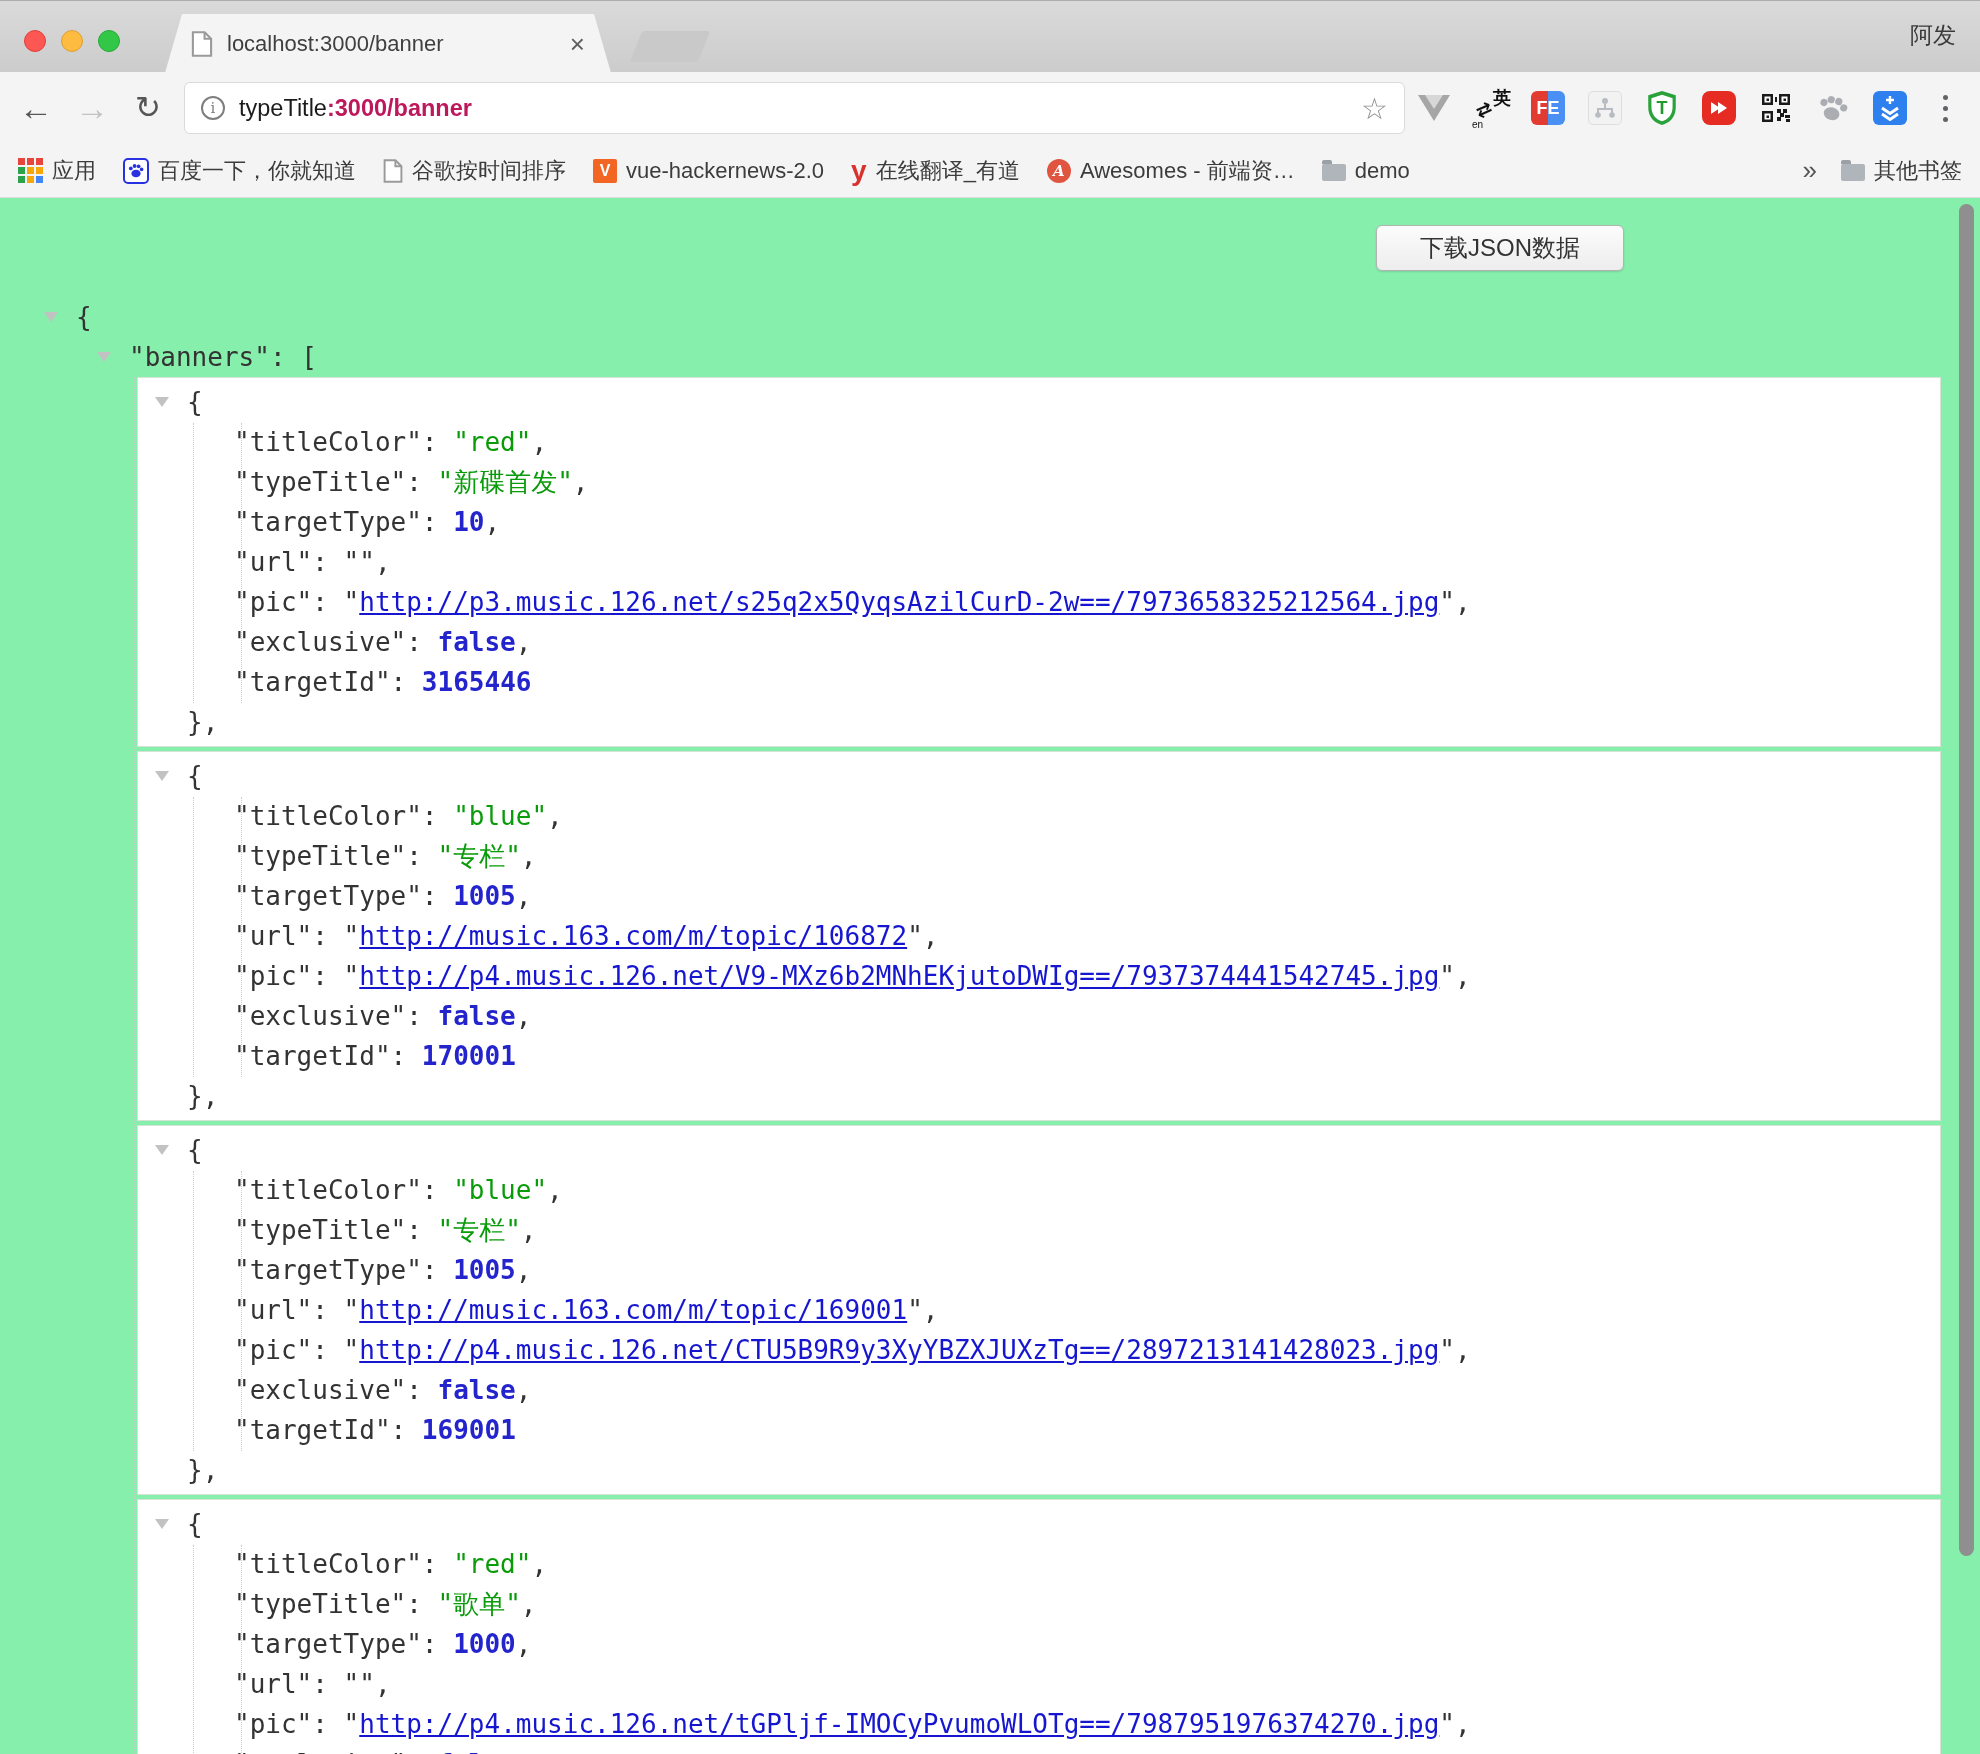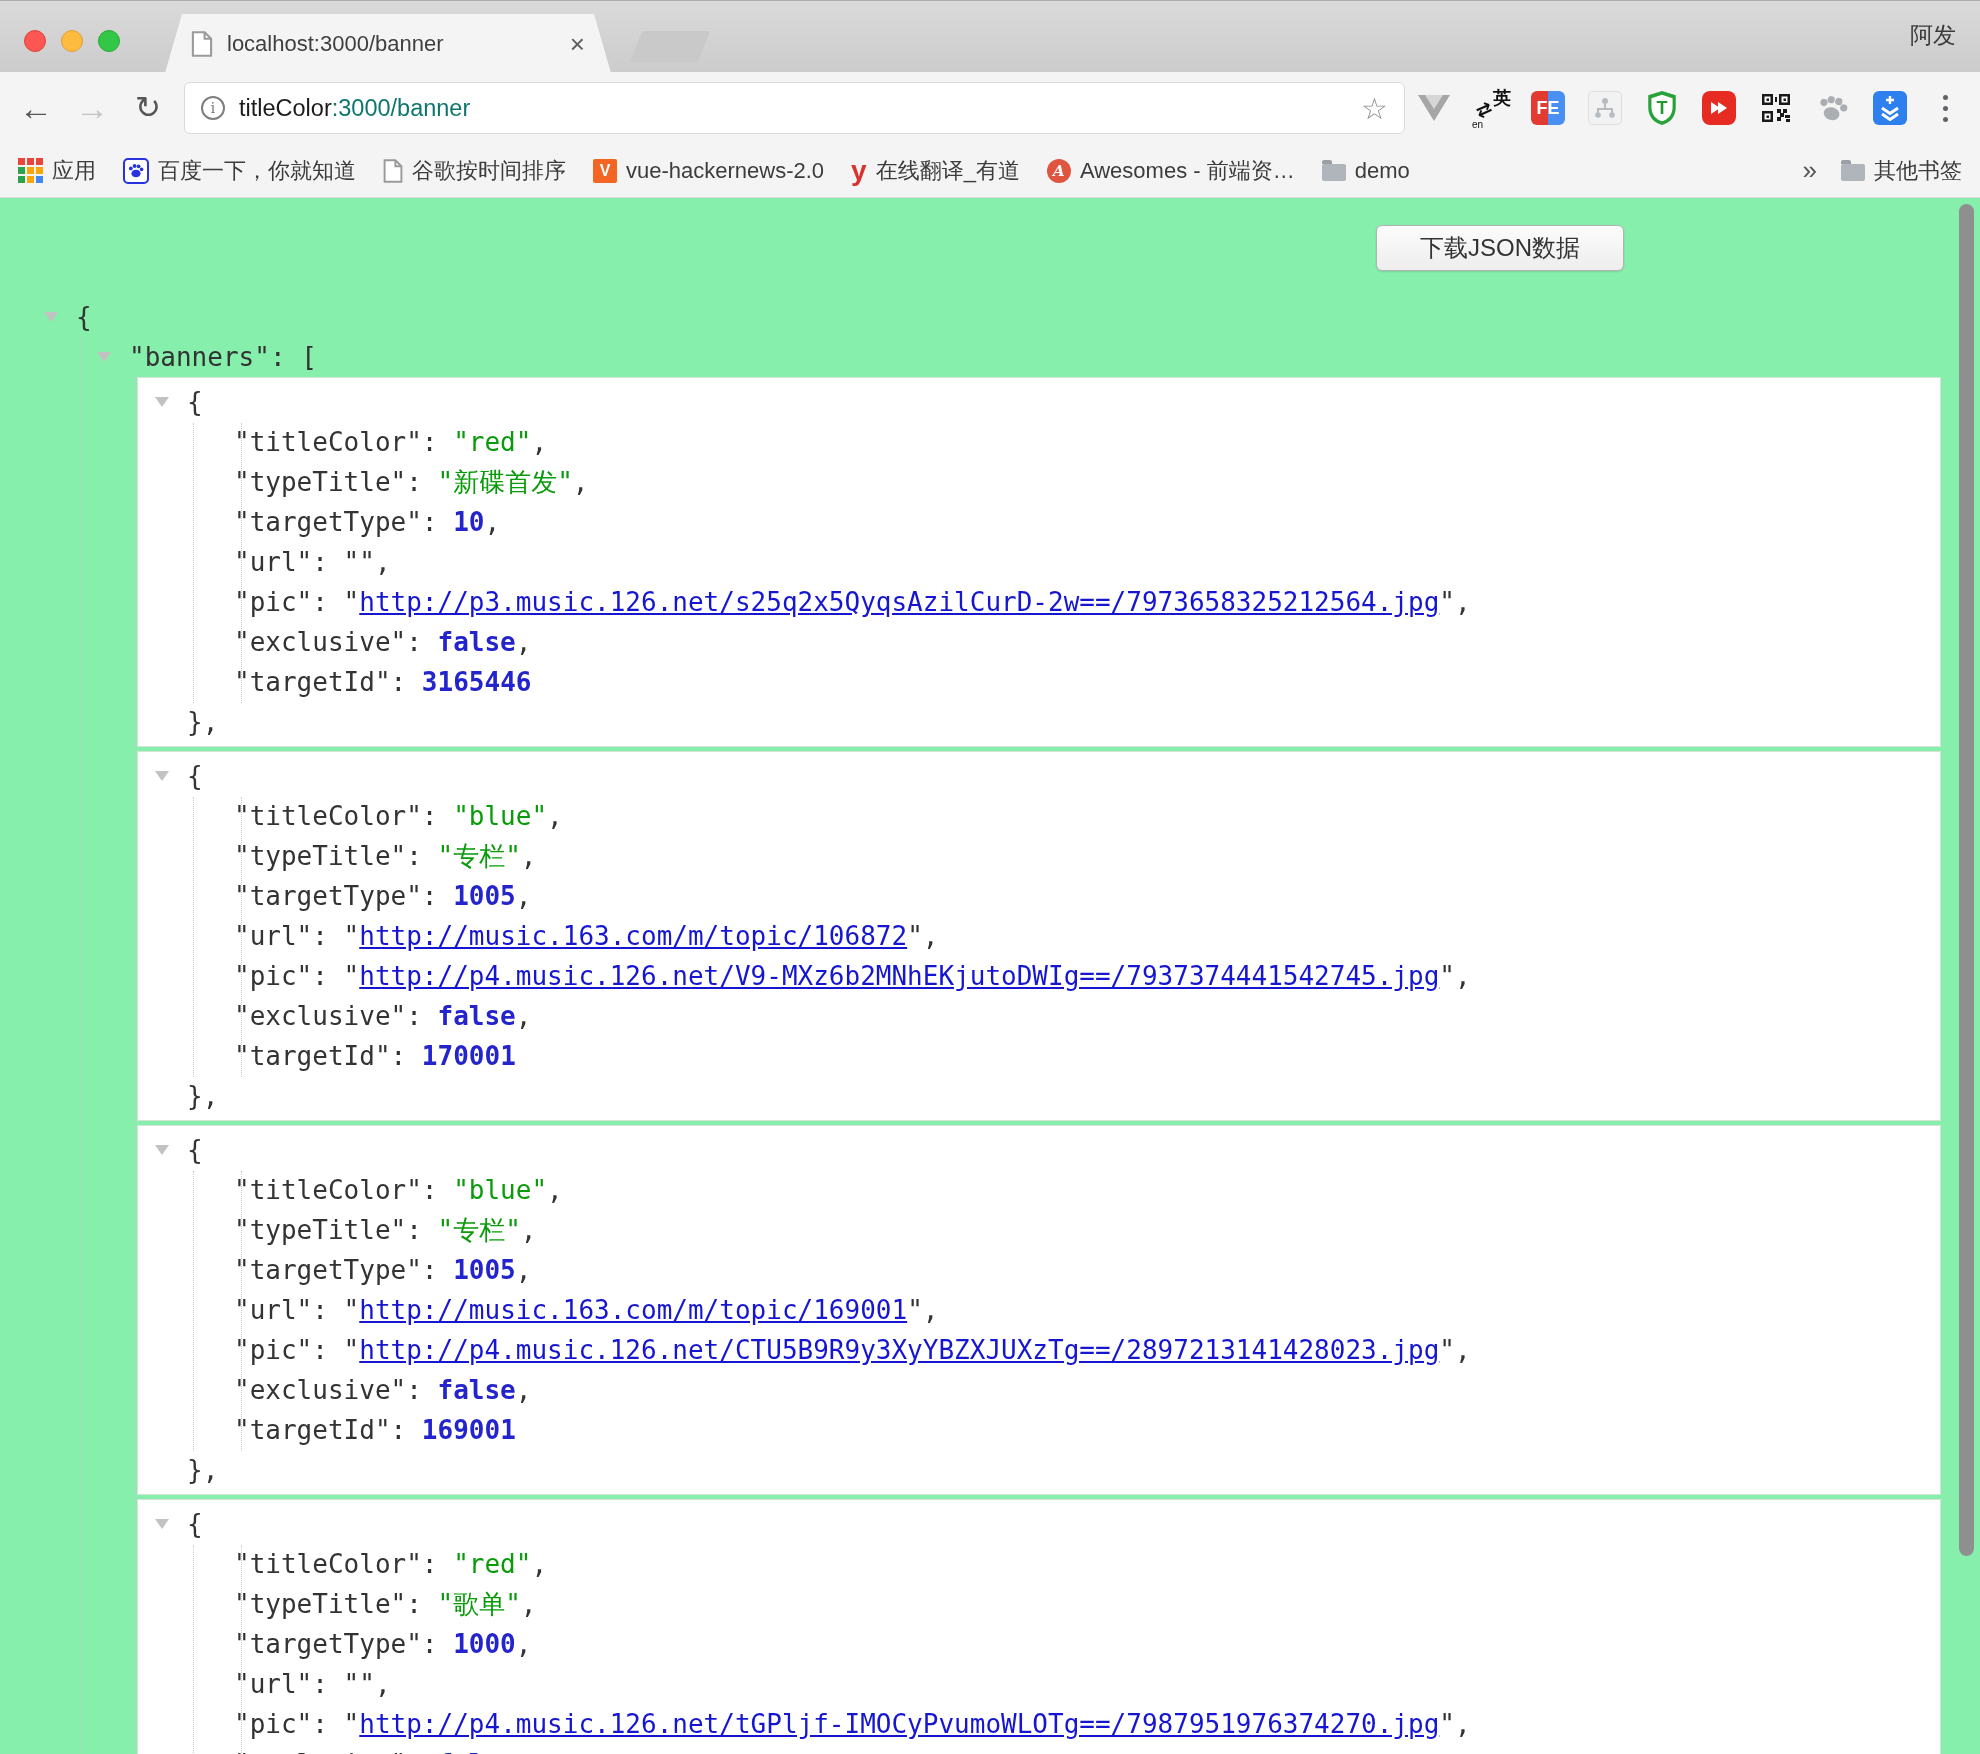--- a/index.html
+++ b/index.html
@@ -32,21 +32,21 @@
   .nav.forward { left:70px;  color:#c3c3c3; }
   .nav.reload  { left:126px; color:#565656; font-size:31px; }
   .addressbar { position:absolute; left:184px; top:10px; width:1221px; height:52px;
                 background:#fff; border:1px solid #dadada; border-radius:6px;
                 display:flex; align-items:center; padding:0 16px; }
   .info-i { width:24px; height:24px; border:2.5px solid #7e7e7e; border-radius:50%;
             color:#7e7e7e; font-size:15px; font-family:"DejaVu Serif",serif;
             display:flex; align-items:center; justify-content:center; flex:0 0 auto; }
   .url { margin-left:14px; font-size:23.5px; white-space:nowrap; }
   .url .host { color:#1b1b1b; }
-  .url .rest { color:#0f766e; }
+  .url .rest { color:#be185d;font-weight:bold; }
   .star { margin-left:auto; font-size:30px; color:#909090; }
   .ext-row { position:absolute; left:1412px; top:14px; height:44px;
              display:flex; gap:13px; align-items:center; }
   .ext { width:44px; height:44px; display:flex; align-items:center; justify-content:center; }
   .vueo { width:0; height:0; border-left:16px solid transparent;
           border-right:16px solid transparent; border-top:26px solid #a6a6a6; position:relative; }
   .vueo::after { content:""; position:absolute; left:-9px; top:-26px; width:0; height:0;
           border-left:9px solid transparent; border-right:9px solid transparent;
           border-top:14px solid #d7d7d7; }
   .ext-translate { position:relative; width:38px; height:38px; }
@@ -159,21 +159,21 @@
   <div class="newtab"></div>
   <span class="profile">阿发</span>
 </div>
 
 <div class="toolbar">
   <span class="nav back">←</span>
   <span class="nav forward">→</span>
   <span class="nav reload">↻</span>
   <div class="addressbar">
     <span class="info-i">i</span>
-    <span class="url"><span class="host">titleColor</span><span class="rest">:3000/banner</span></span>
+    <span class="url"><span class="host">typeTitle</span><span class="rest">:3000/banner</span></span>
     <span class="star">☆</span>
   </div>
   <div class="ext-row">
     <div class="ext">
         <div class="vueo"></div>
       </div>
     <div class="ext">
       <div class="ext-translate">
         <span class="tr-top">英</span>
         <span class="tr-arr">⇄</span>

